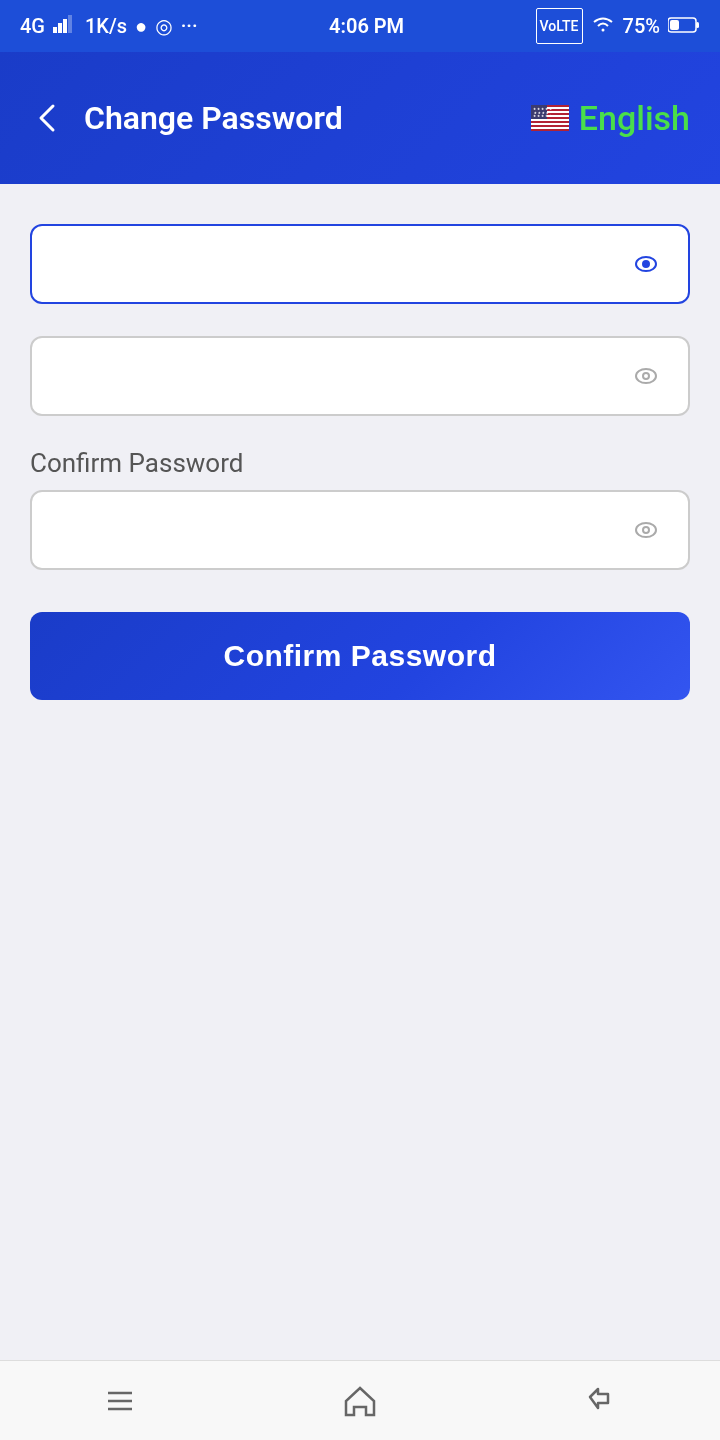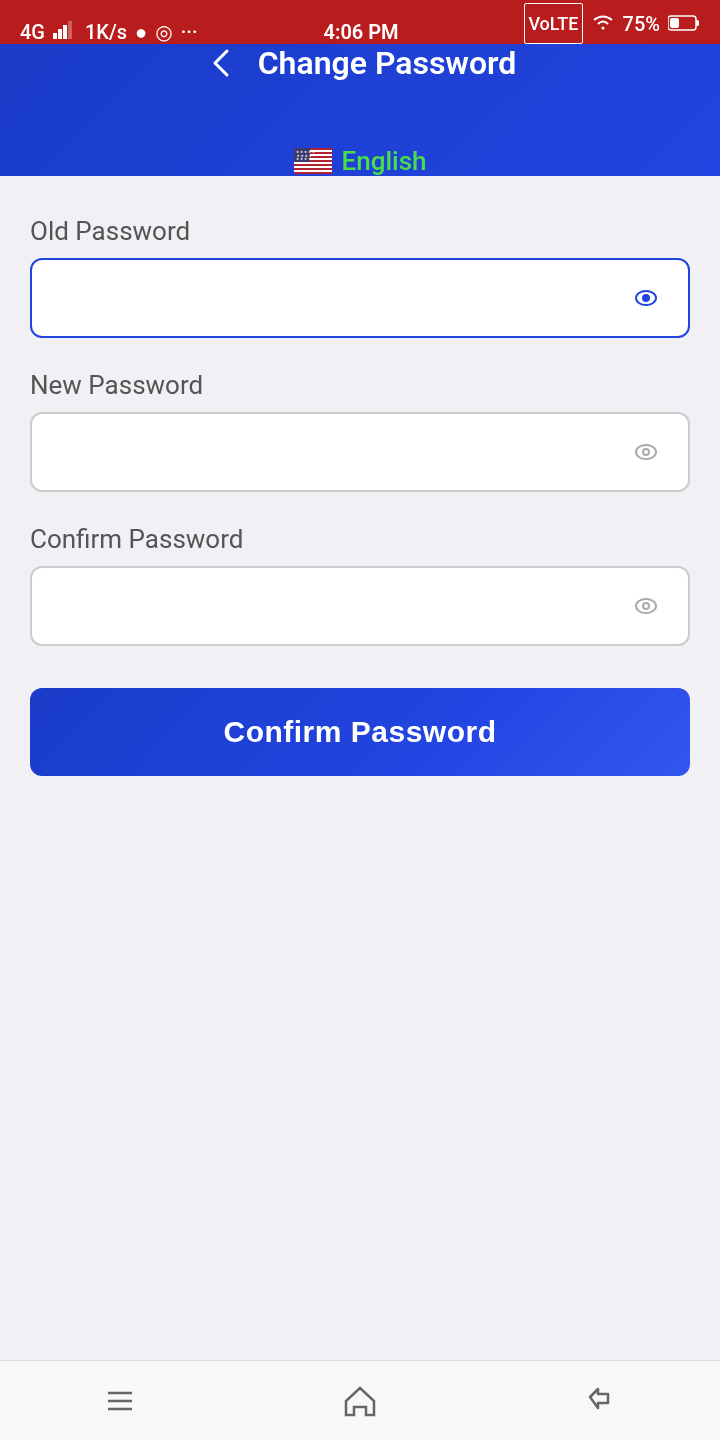--- a/index.html
+++ b/index.html
@@ -13,25 +13,25 @@
       width: 720px;
       min-height: 1440px;
       font-family: -apple-system, BlinkMacSystemFont, 'Segoe UI', Roboto, sans-serif;
       background: #f0f0f5;
       display: flex;
       flex-direction: column;
     }
 
     
     .status-bar {
-      background: #b91c1c;
+      background: #1d4ed8;
       color: white;
-      height: 44px;
-      display: flex;
-      align-items: flex-end;
+      height: 52px;
+      display: flex;
+      align-items: center;
       justify-content: space-between;
       padding: 0 20px;
       font-size: 22px;
       font-weight: 500;
     }
 
     .status-left {
       display: flex;
       align-items: center;
       gap: 8px;
@@ -51,21 +51,20 @@
     }
 
     
     .app-header {
       background: linear-gradient(135deg, #1a3cc8 0%, #2244e0 100%);
       height: 132px;
       display: flex;
       align-items: center;
       justify-content: space-between;
       padding: 0 30px;
-      flex-direction: column;
     }
 
     .header-left {
       display: flex;
       align-items: center;
       gap: 18px;
     }
 
     .back-button {
       color: white;
@@ -91,21 +90,21 @@
     }
 
     
     .us-flag {
       width: 38px;
       height: 26px;
     }
 
     .language-text {
       color: #4ade4a;
-      font-size: 26px;
+      font-size: 34px;
       font-weight: 500;
       text-align: center;
     }
 
     
     .main-content {
       flex: 1;
       background: #f0f0f5;
       padding: 40px 30px 30px;
     }
@@ -221,21 +220,21 @@
         <rect x="15" y="0" width="4" height="18" opacity="0.3"></rect>
       </svg>
     </span>
     <span>1K/s</span>
     <span>●</span>
     <span>◎</span>
     <span>···</span>
   </div>
   <div class="status-center">4:06 PM</div>
   <div class="status-right">
-    <span style="font-size:18px;border:1px solid white;padding:9px 3px;border-radius:2px;">VoLTE</span>
+    <span style="font-size:14px;border:1px solid white;padding:9px 3px;border-radius:2px;">VoLTE</span>
     <span>
       <svg width="24" height="18" viewBox="0 0 24 18" fill="none" stroke="white" stroke-width="2">
         <path d="M12 14 Q12 14 12 14" fill="white"></path>
         <circle cx="12" cy="15" r="1.5" fill="white" stroke="none"></circle>
         <path d="M7 11 Q12 6 17 11" stroke="white" fill="none"></path>
         <path d="M3 7 Q12 0 21 7" stroke="white" fill="none"></path>
       </svg>
     </span>
     <span>75%</span>
     <span>
@@ -275,35 +274,33 @@
       </g>
     </svg>
     <span class="language-text">English</span>
   </div>
 </div>
 
 <div class="main-content">
 
   
   <div class="form-group">
-    <label class="field-label">Old Password</label>
     <div class="input-wrapper">
       <input type="password" class="password-input active-field" style="">
       <button class="eye-icon-btn">
         <svg class="eye-svg-active" width="36" height="36" viewBox="0 0 36 36" fill="none" stroke="#2244e0" stroke-width="2" stroke-linecap="round" stroke-linejoin="round">
           <ellipse cx="18" cy="18" rx="10" ry="7"></ellipse>
           <circle cx="18" cy="18" r="3" fill="#2244e0"></circle>
         </svg>
       </button>
     </div>
   </div>
 
   
   <div class="form-group">
-    <label class="field-label">New Password</label>
     <div class="input-wrapper">
       <input type="password" class="password-input" style="">
       <button class="eye-icon-btn">
         <svg class="eye-svg-inactive" width="36" height="36" viewBox="0 0 36 36" fill="none" stroke="#aaa" stroke-width="2" stroke-linecap="round" stroke-linejoin="round">
           <ellipse cx="18" cy="18" rx="10" ry="7"></ellipse>
           <circle cx="18" cy="18" r="3"></circle>
         </svg>
       </button>
     </div>
   </div>

